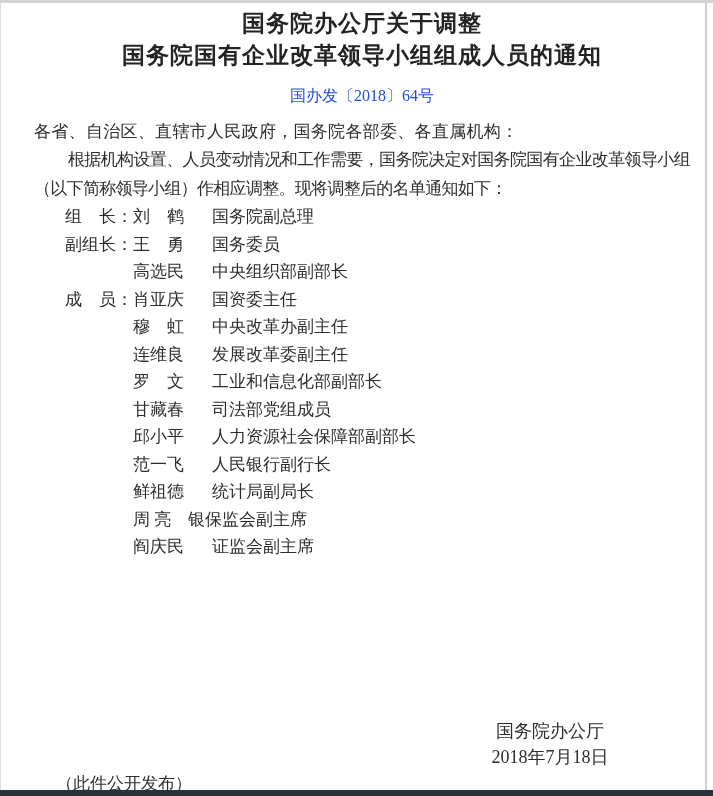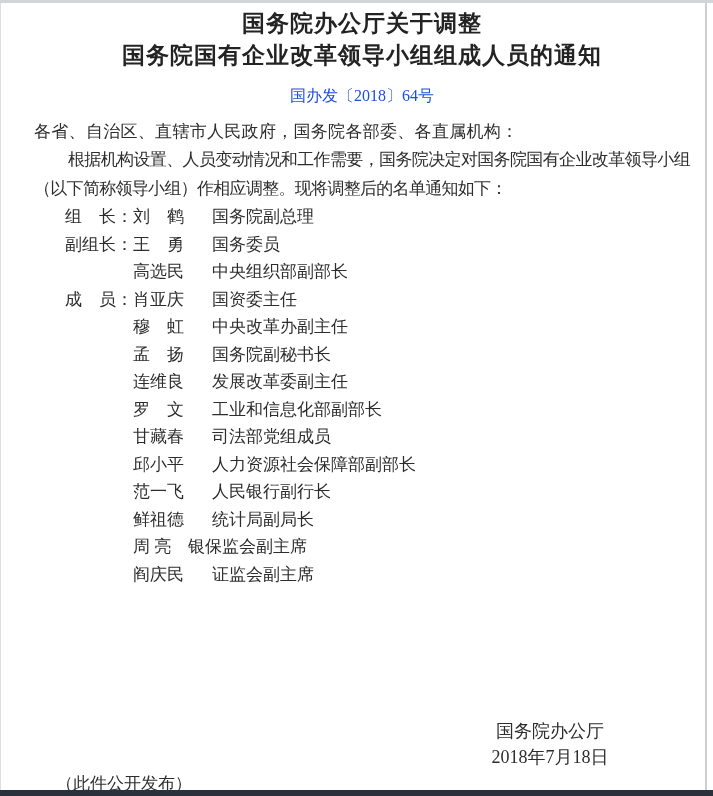--- a/index.html
+++ b/index.html
@@ -84,23 +84,20 @@
       <div class="row">
         <span class="role"></span><span class="name">高选民</span><span class="post">中央组织部副部长</span>
       </div>
       <div class="row">
         <span class="role">成　员：</span><span class="name">肖亚庆</span><span class="post">国资委主任</span>
       </div>
       <div class="row">
         <span class="role"></span><span class="name">穆　虹</span><span class="post">中央改革办副主任</span>
       </div>
       <div class="row">
-        <span class="role"></span><span class="name">孟　扬</span><span class="post">国务院副秘书长</span>
-      </div>
-      <div class="row">
         <span class="role"></span><span class="name">连维良</span><span class="post">发展改革委副主任</span>
       </div>
       <div class="row">
         <span class="role"></span><span class="name">罗　文</span><span class="post">工业和信息化部副部长</span>
       </div>
       <div class="row">
         <span class="role"></span><span class="name">甘藏春</span><span class="post">司法部党组成员</span>
       </div>
       <div class="row">
         <span class="role"></span><span class="name">邱小平</span><span class="post">人力资源社会保障部副部长</span>

